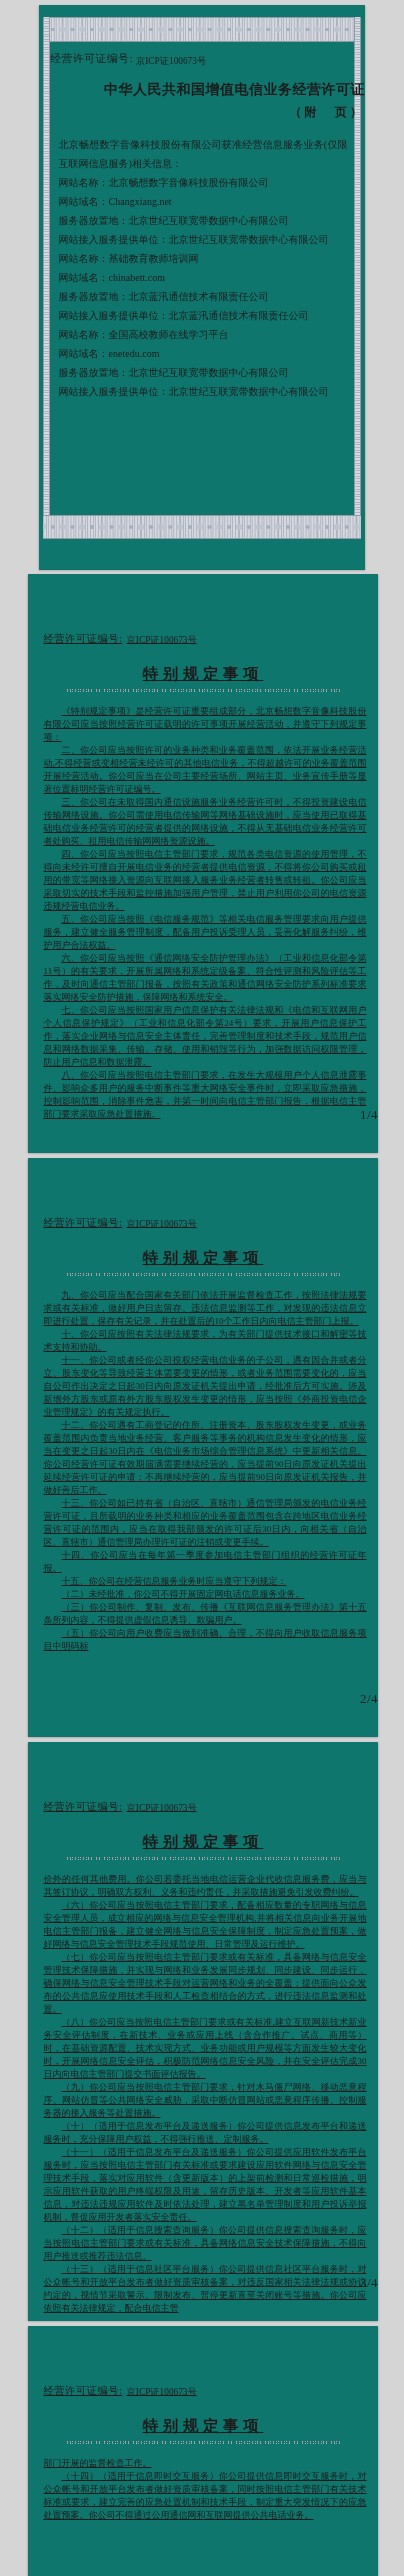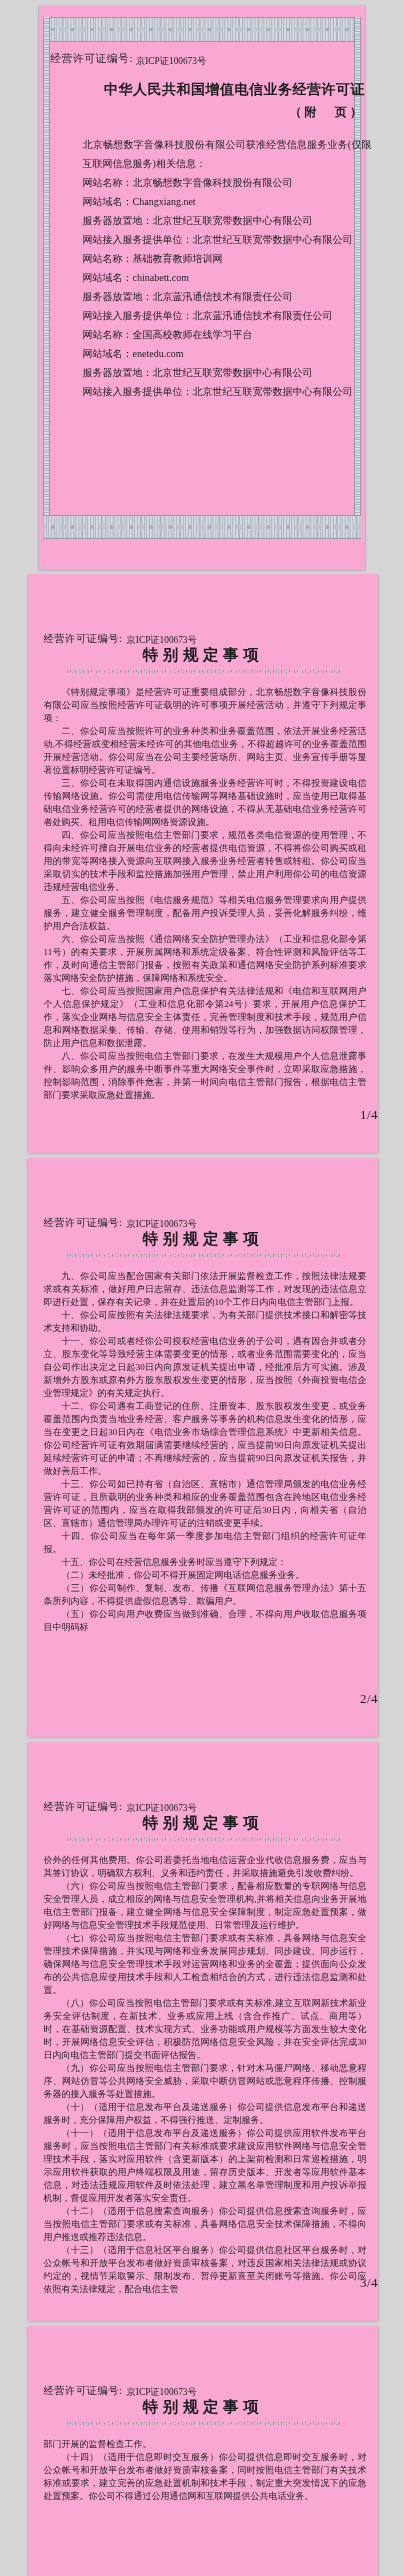--- a/index.html
+++ b/index.html
@@ -1,18 +1,18 @@
 <!DOCTYPE html>
 <html style="font-size:8.2px"><head>
 <meta charset="utf-8">
 <style>
   html,body{margin:0;padding:0;background:#d5d5d5;}
   body{width:405px;font-family:"Liberation Serif","DejaVu Serif",serif;color:#1c1c1c;}
   .canvas{position:relative;width:405px;height:2873px;background:#d5d5d5;overflow:hidden;}
-  .page{position:absolute;background:#f9a8d4;box-shadow:0 0.5px 2.1px rgba(0,0,0,.38);}
+  .page{position:absolute;background:#0f766e;box-shadow:0 0.5px 2.1px rgba(0,0,0,.38);text-decoration:underline;}
   
   .page1{left:39px;top:5.2px;width:326px;height:565px;}
   .band{position:absolute;background-color:#d9dce2;
     background-image:
       radial-gradient(circle 4.6px at 9.8px 50%, #a6adbb 40%, rgba(166,173,187,0) 42%),
       radial-gradient(circle 6.7px at 0px 50%, #bfc5cf 45%, rgba(191,197,207,0) 47%),
       radial-gradient(circle 6.7px at 19.6px 50%, #bfc5cf 45%, rgba(191,197,207,0) 47%),
       repeating-linear-gradient(90deg,#aeb4bf 0 1px,#d6dae0 1px 2.6px);
     background-size:19.6px 100%,19.6px 100%,19.6px 100%,19.6px 100%;
     border-top:1px solid #929aa8;border-bottom:1px solid #929aa8;box-sizing:border-box;}
@@ -20,29 +20,29 @@
   .band-bottom{left:4.1px;right:4.1px;top:510px;height:24px;}
   .band-side{position:absolute;width:6.7px;top:12px;height:522px;background-color:#d9dce2;
     background-image:repeating-linear-gradient(0deg,#aeb4bf 0 1px,#d6dae0 1px 2.6px);
     border-left:1px solid #929aa8;border-right:1px solid #929aa8;box-sizing:border-box;}
   .band-left{left:4.1px;} .band-right{right:4.1px;}
   .p1-header{position:absolute;left:11.3px;top:47px;white-space:nowrap;}
   .p1-header .lbl{font-size:10.8px;letter-spacing:0.5px;}
   .p1-header .num{font-size:9.3px;position:relative;top:1.5px;margin-left:3.1px;font-family:"Liberation Serif",serif;}
   .p1-title{position:absolute;left:0;top:76px;width:100%;text-align:right;font-size:14px;font-weight:bold;letter-spacing:0.5px;}
   .p1-subtitle{position:absolute;left:0;top:99px;width:100%;text-align:right;font-size:12px;font-weight:bold;letter-spacing:3.1px;}
-  .p1-body{position:absolute;left:19.6px;top:130px;width:289px;font-size:10px;line-height:19px;text-align:justify;margin-left:24px;}
+  .p1-body{position:absolute;left:19.6px;top:130px;width:289px;font-size:10px;line-height:19px;text-align:justify;}
   .p1-body p{margin:0;}
   
   .pagex{left:28px;width:350px;height:579px;}
   .p2{top:574px;} .p3{top:1158px;} .p4{top:1742px;} .p5{top:2326px;height:548px;}
   .px-header{margin:58px 0 0 15.5px;white-space:nowrap;line-height:13.4px;}
   .px-header .lbl{font-size:10.3px;letter-spacing:0.5px;}
   .px-header .num{font-size:9.3px;position:relative;top:1px;margin-left:4.1px;}
-  .px-title{text-align:center;font-size:15.5px;font-weight:bold;letter-spacing:4.6px;margin-top:0;line-height:18.5px;}
+  .px-title{text-align:center;font-size:15.5px;font-weight:bold;letter-spacing:4.6px;margin-top:19px;line-height:18.5px;}
   .squiggle{width:276px;height:3.6px;margin:4.6px auto 0 auto;
     background:
       repeating-linear-gradient(100deg,#9b9b9b 0 0.5px,rgba(0,0,0,0) 0.5px 2.6px),
       repeating-linear-gradient(80deg,#b8b8b8 0 0.5px,rgba(0,0,0,0) 0.5px 2.6px);}
   .px-body{margin:13px 12.4px 0 15.5px;width:323px;font-size:9px;line-height:13px;text-align:justify;}
   .px-body p{margin:0;text-indent:2em;}
   .px-body p.cont{text-indent:0;margin-top:8px;}
   .page-no{position:absolute;left:0;top:533px;width:100%;text-align:right;font-size:13px;letter-spacing:0.5px;}
 </style>
 </head>

